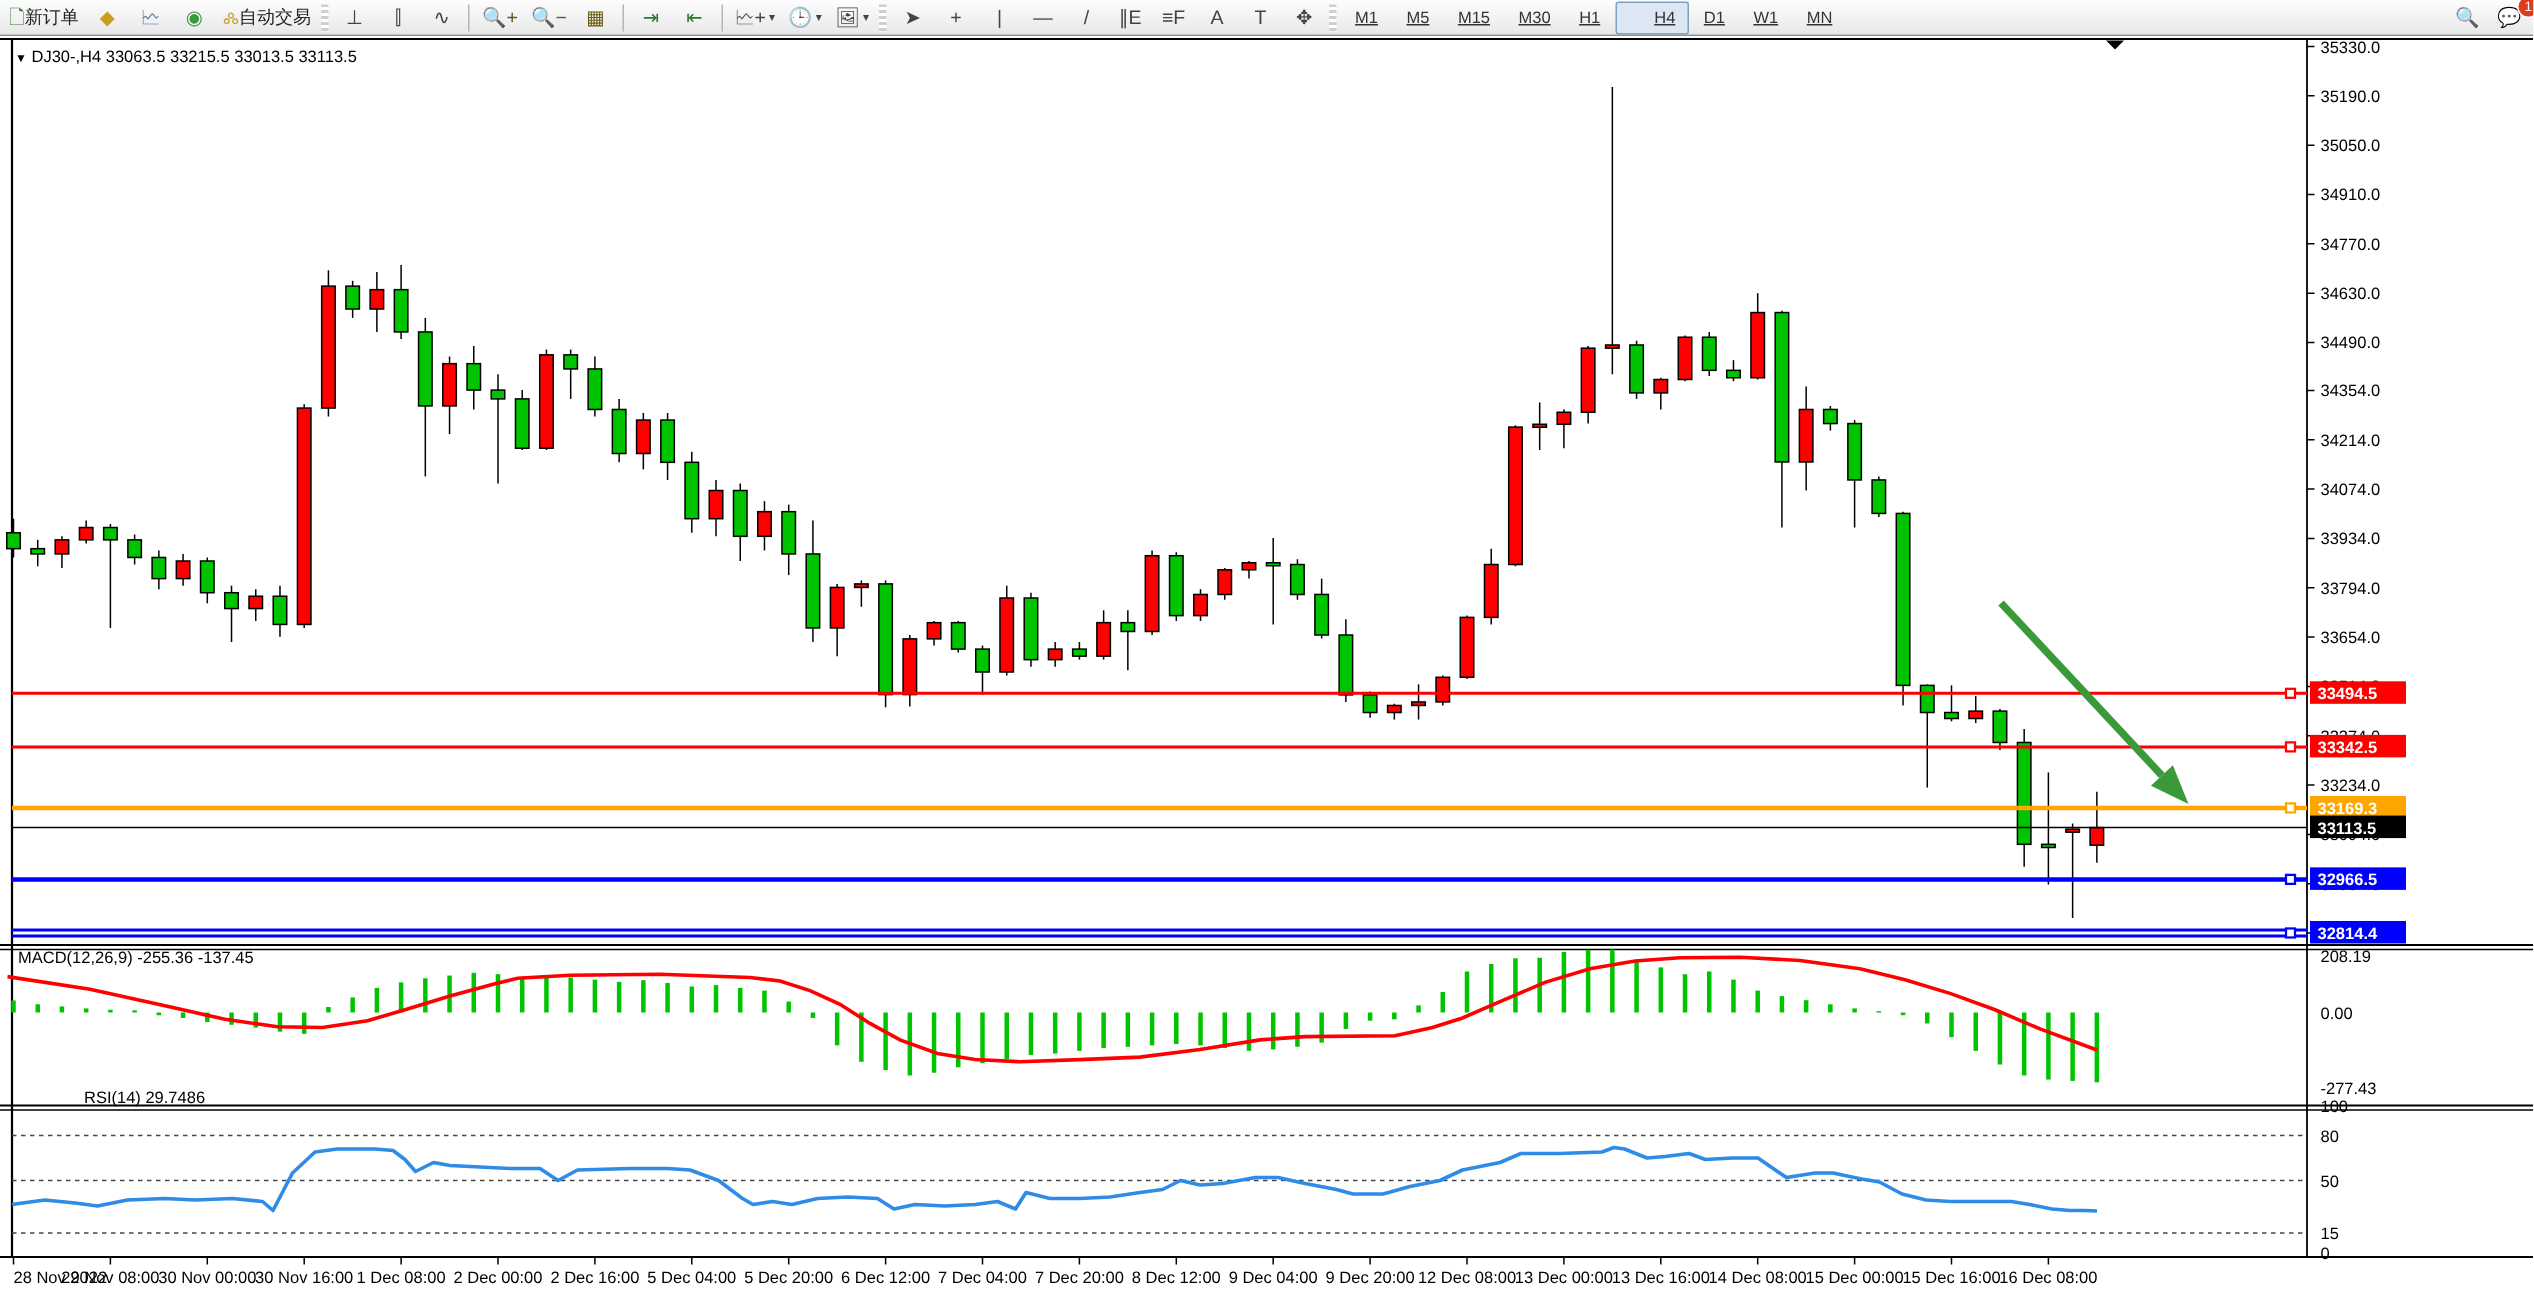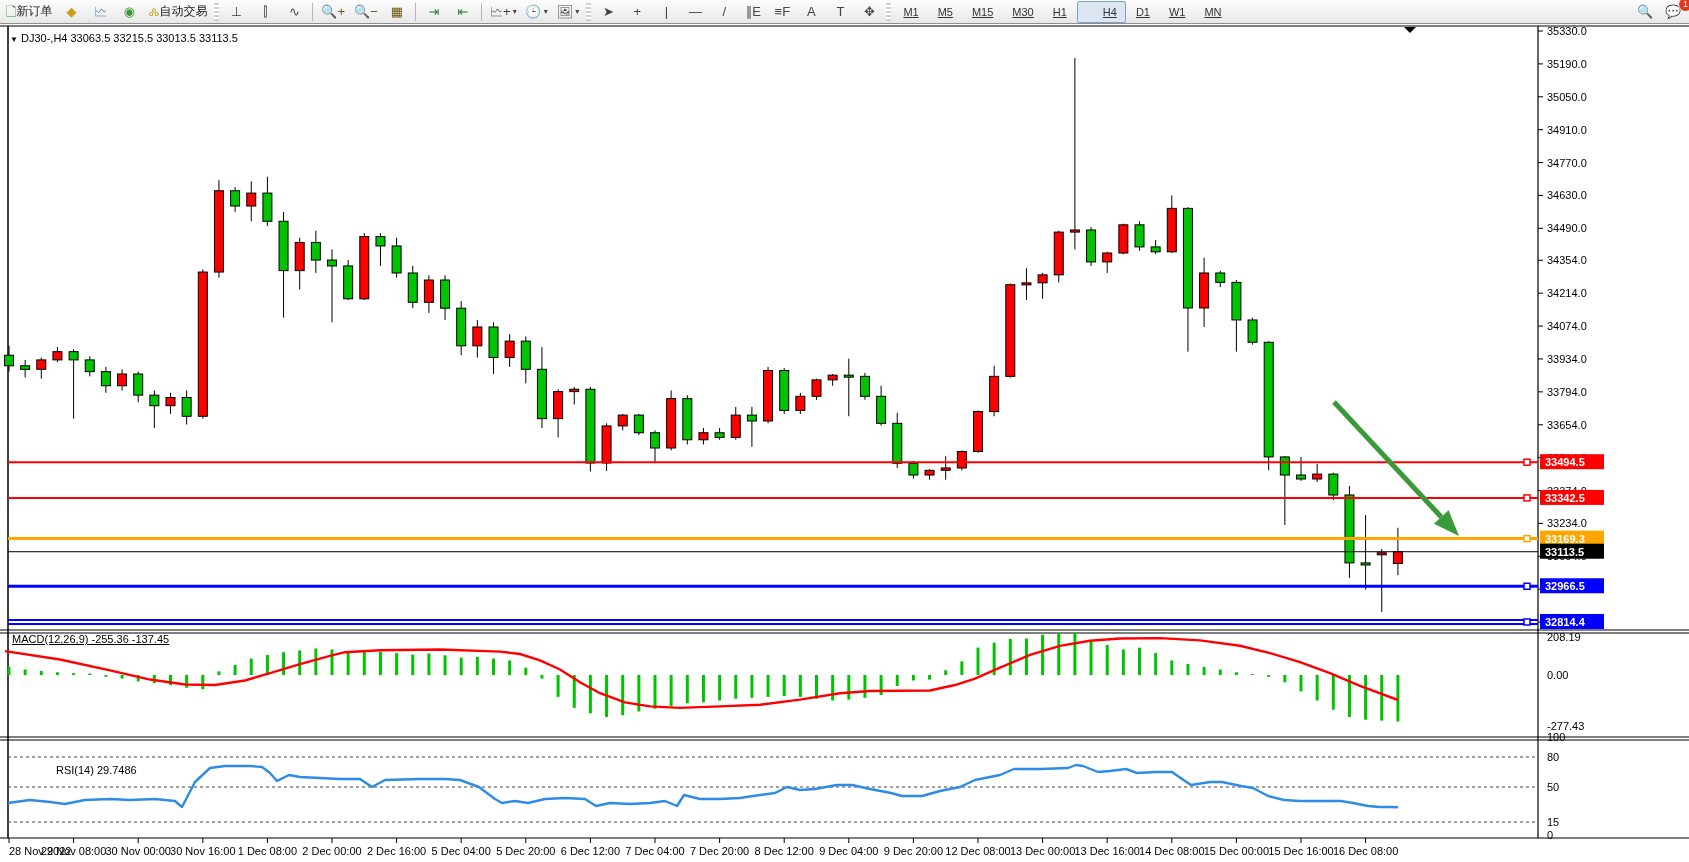--- a/index.html
+++ b/index.html
@@ -549,15 +549,15 @@
       <rect x="1540" y="613.9881125781137" width="64" height="15" fill="#0000ff"></rect>
       <text x="1545" y="625.9881125781137" font-size="11" fill="#fff" font-weight="bold">32814.4</text>
       <line x1="1334" y1="402" x2="1441.2647812872835" y2="516.987845539968" stroke="#3a9a3a" stroke-width="5"></line>
       <polygon points="1459,536 1433.9524141872712,523.8090835063974 1448.577148387296,510.1666075735386" fill="#3a9a3a"></polygon>
     </svg>
 
   <div class="ov" style="left:10px;top:32px;font-size:11px;">
     <span style="font-size:8px;">▼</span>
     <span>DJ30-,H4  33063.5 33215.5 33013.5 33113.5</span>
   </div>
-  <div class="ov" style="left:12px;top:633px;text-decoration:underline;">MACD(12,26,9) -255.36 -137.45</div>
-  <div class="ov" style="left:12px;top:764px;padding-left:44px;">RSI(14) 29.7486</div>
+  <div class="ov" style="left:12px;top:633px;">MACD(12,26,9) -255.36 -137.45</div>
+  <div class="ov" style="left:12px;top:726px;padding-left:44px;">RSI(14) 29.7486</div>
 </div>
 
 </body></html>

